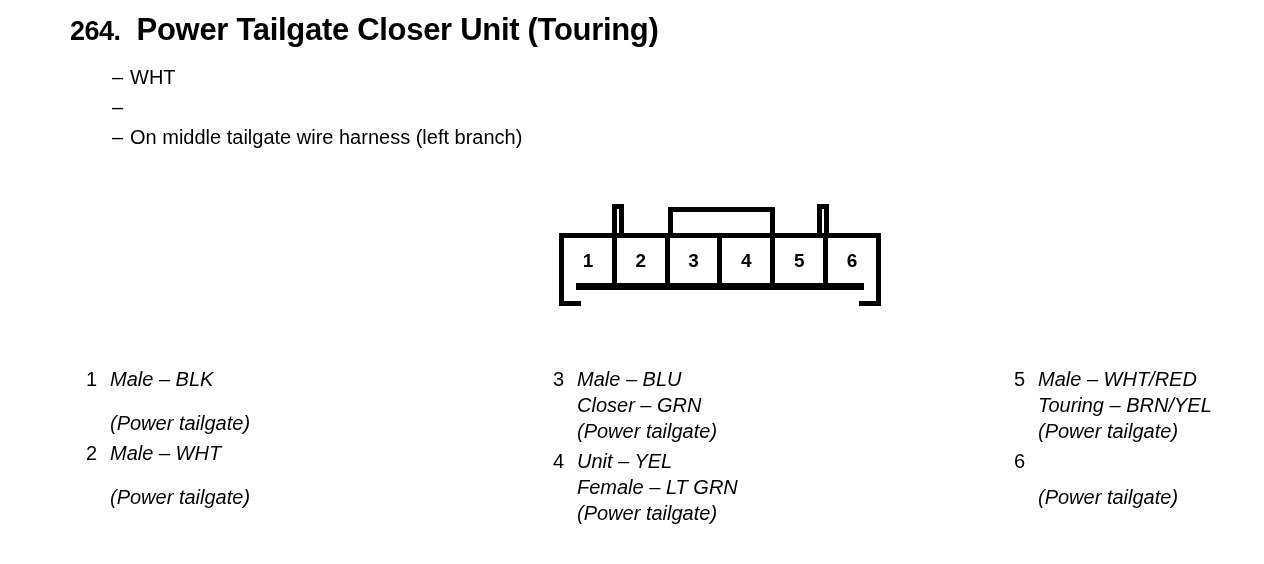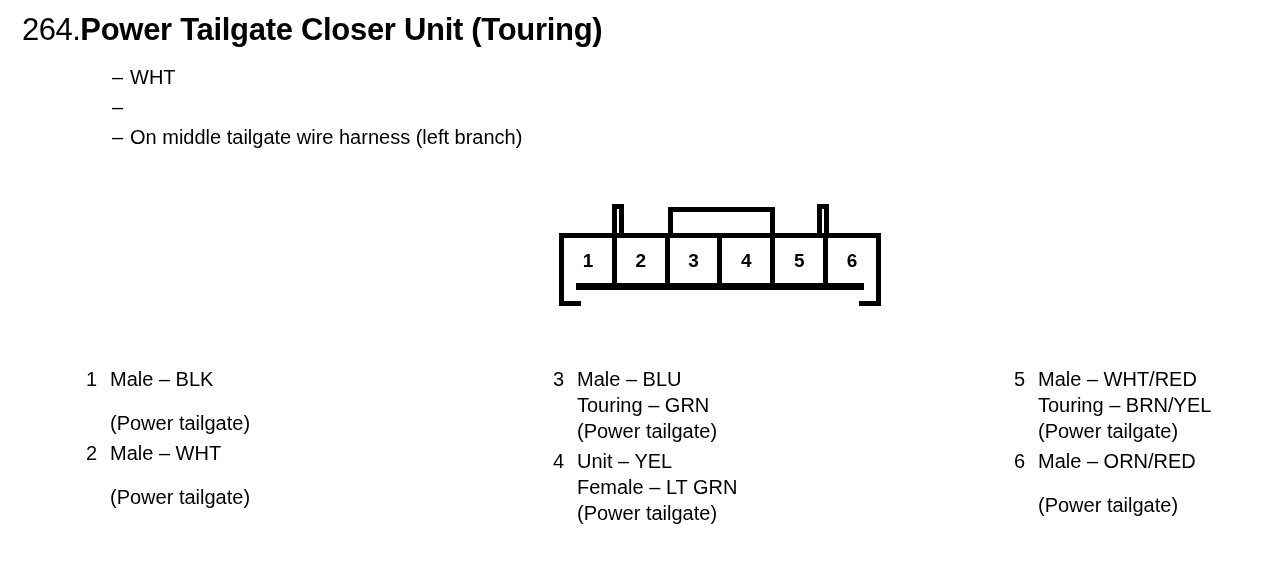--- a/index.html
+++ b/index.html
@@ -20,27 +20,29 @@
   
   .page-header {
     position: absolute;
     left: 22px;
     top: 12px;
     display: flex;
     align-items: baseline;
     white-space: nowrap;
   }
   .header-number {
-    font-size: 31px;
-    font-weight: normal;
+    font-size: 27px;
+    font-weight: bold;
     letter-spacing: -0.5px;
+    margin-left: 48px;
   }
   .header-title {
     font-size: 31px;
     font-weight: bold;
+    margin-left: 16px;
     letter-spacing: -0.3px;
   }
 
   
   .notes {
     position: absolute;
     left: 112px;
     top: 62px;
   }
   .note-line {
@@ -176,20 +178,21 @@
     flex: 0 0 24px;
     font-size: 20px;
     line-height: 26px;
     text-align: left;
   }
   .pin-lines { }
   .pin-line {
     font-size: 20px;
     line-height: 26px;
     white-space: nowrap;
+    font-style: italic;
   }
 </style>
 </head>
 <body>
 
 <div class="page-header">
   <span class="header-number">264.</span>
   <span class="header-title">Power Tailgate Closer Unit (Touring)</span>
 </div>
 
@@ -251,21 +254,21 @@
         <span class="pin-line">(Power tailgate)</span>
       </span>
     </div>
   </div>
 
   <div class="pin-col col-2">
     <div class="pin-group">
       <span class="pin-number">3</span>
       <span class="pin-lines">
         <span class="pin-line">Male – BLU</span><br>
-        <span class="pin-line">Touring – GRN</span><br>
+        <span class="pin-line">Closer – GRN</span><br>
         <span class="pin-line">(Power tailgate)</span>
       </span>
     </div>
     <div class="pin-group">
       <span class="pin-number">4</span>
       <span class="pin-lines">
         <span class="pin-line">Unit – YEL</span><br>
         <span class="pin-line">Female – LT GRN</span><br>
         <span class="pin-line">(Power tailgate)</span>
       </span>
@@ -277,20 +280,20 @@
       <span class="pin-number">5</span>
       <span class="pin-lines">
         <span class="pin-line">Male – WHT/RED</span><br>
         <span class="pin-line">Touring – BRN/YEL</span><br>
         <span class="pin-line">(Power tailgate)</span>
       </span>
     </div>
     <div class="pin-group">
       <span class="pin-number">6</span>
       <span class="pin-lines">
-        <span class="pin-line">Male – ORN/RED</span><br>
+        <br>
         <br>
         <span class="pin-line">(Power tailgate)</span>
       </span>
     </div>
   </div>
 
 </div>
 
 </body></html>

